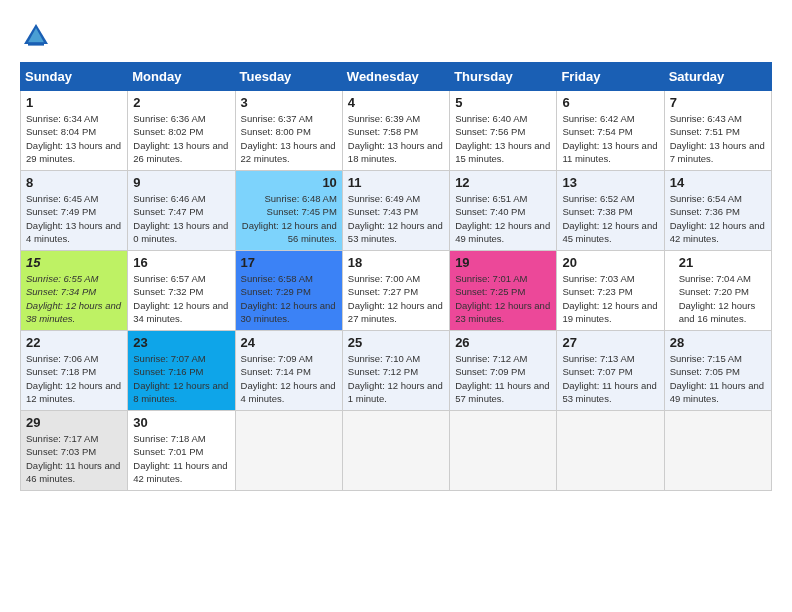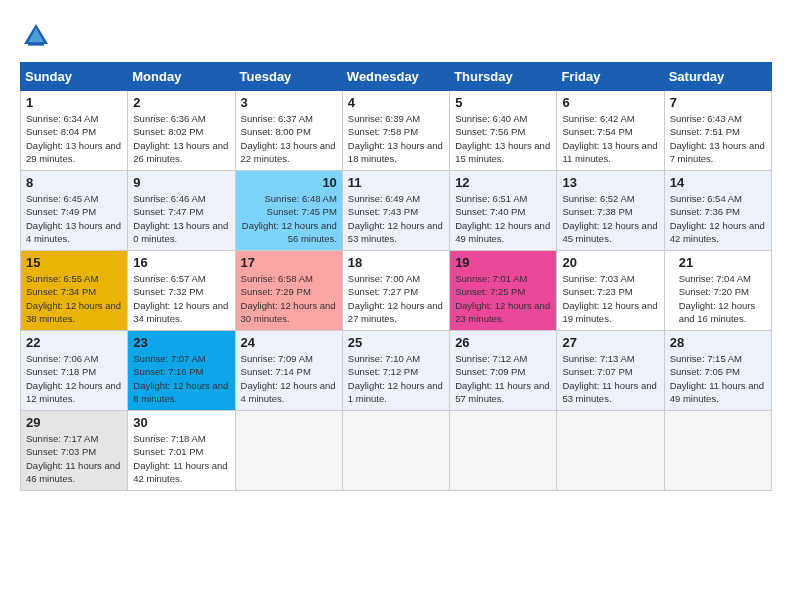--- a/index.html
+++ b/index.html
@@ -233,37 +233,37 @@
         <td style="background: rgb(237, 242, 250);">
           <span class="day-number">14</span>
         <div class="day-info">
           Sunrise: 6:54 AM<br>
           Sunset: 7:36 PM<br>
           Daylight: 12 hours and 42 minutes.
         </div>
         </td>
       </tr>
       <tr style="background: rgb(255, 255, 255);">
-        <td style="background: #eab308;">
+        <td style="background: #bef264; font-style: italic;">
           <span class="day-number">15</span>
         <div class="day-info">
           Sunrise: 6:55 AM<br>
           Sunset: 7:34 PM<br>
           Daylight: 12 hours and 38 minutes.
         </div>
         </td>
         <td style="background: rgb(255, 255, 255);">
           <span class="day-number">16</span>
         <div class="day-info">
           Sunrise: 6:57 AM<br>
           Sunset: 7:32 PM<br>
           Daylight: 12 hours and 34 minutes.
         </div>
         </td>
-        <td style="background: #fca5a5;">
+        <td style="background: #3b82f6;">
           <span class="day-number">17</span>
         <div class="day-info">
           Sunrise: 6:58 AM<br>
           Sunset: 7:29 PM<br>
           Daylight: 12 hours and 30 minutes.
         </div>
         </td>
         <td style="background: rgb(255, 255, 255);">
           <span class="day-number">18</span>
         <div class="day-info">

